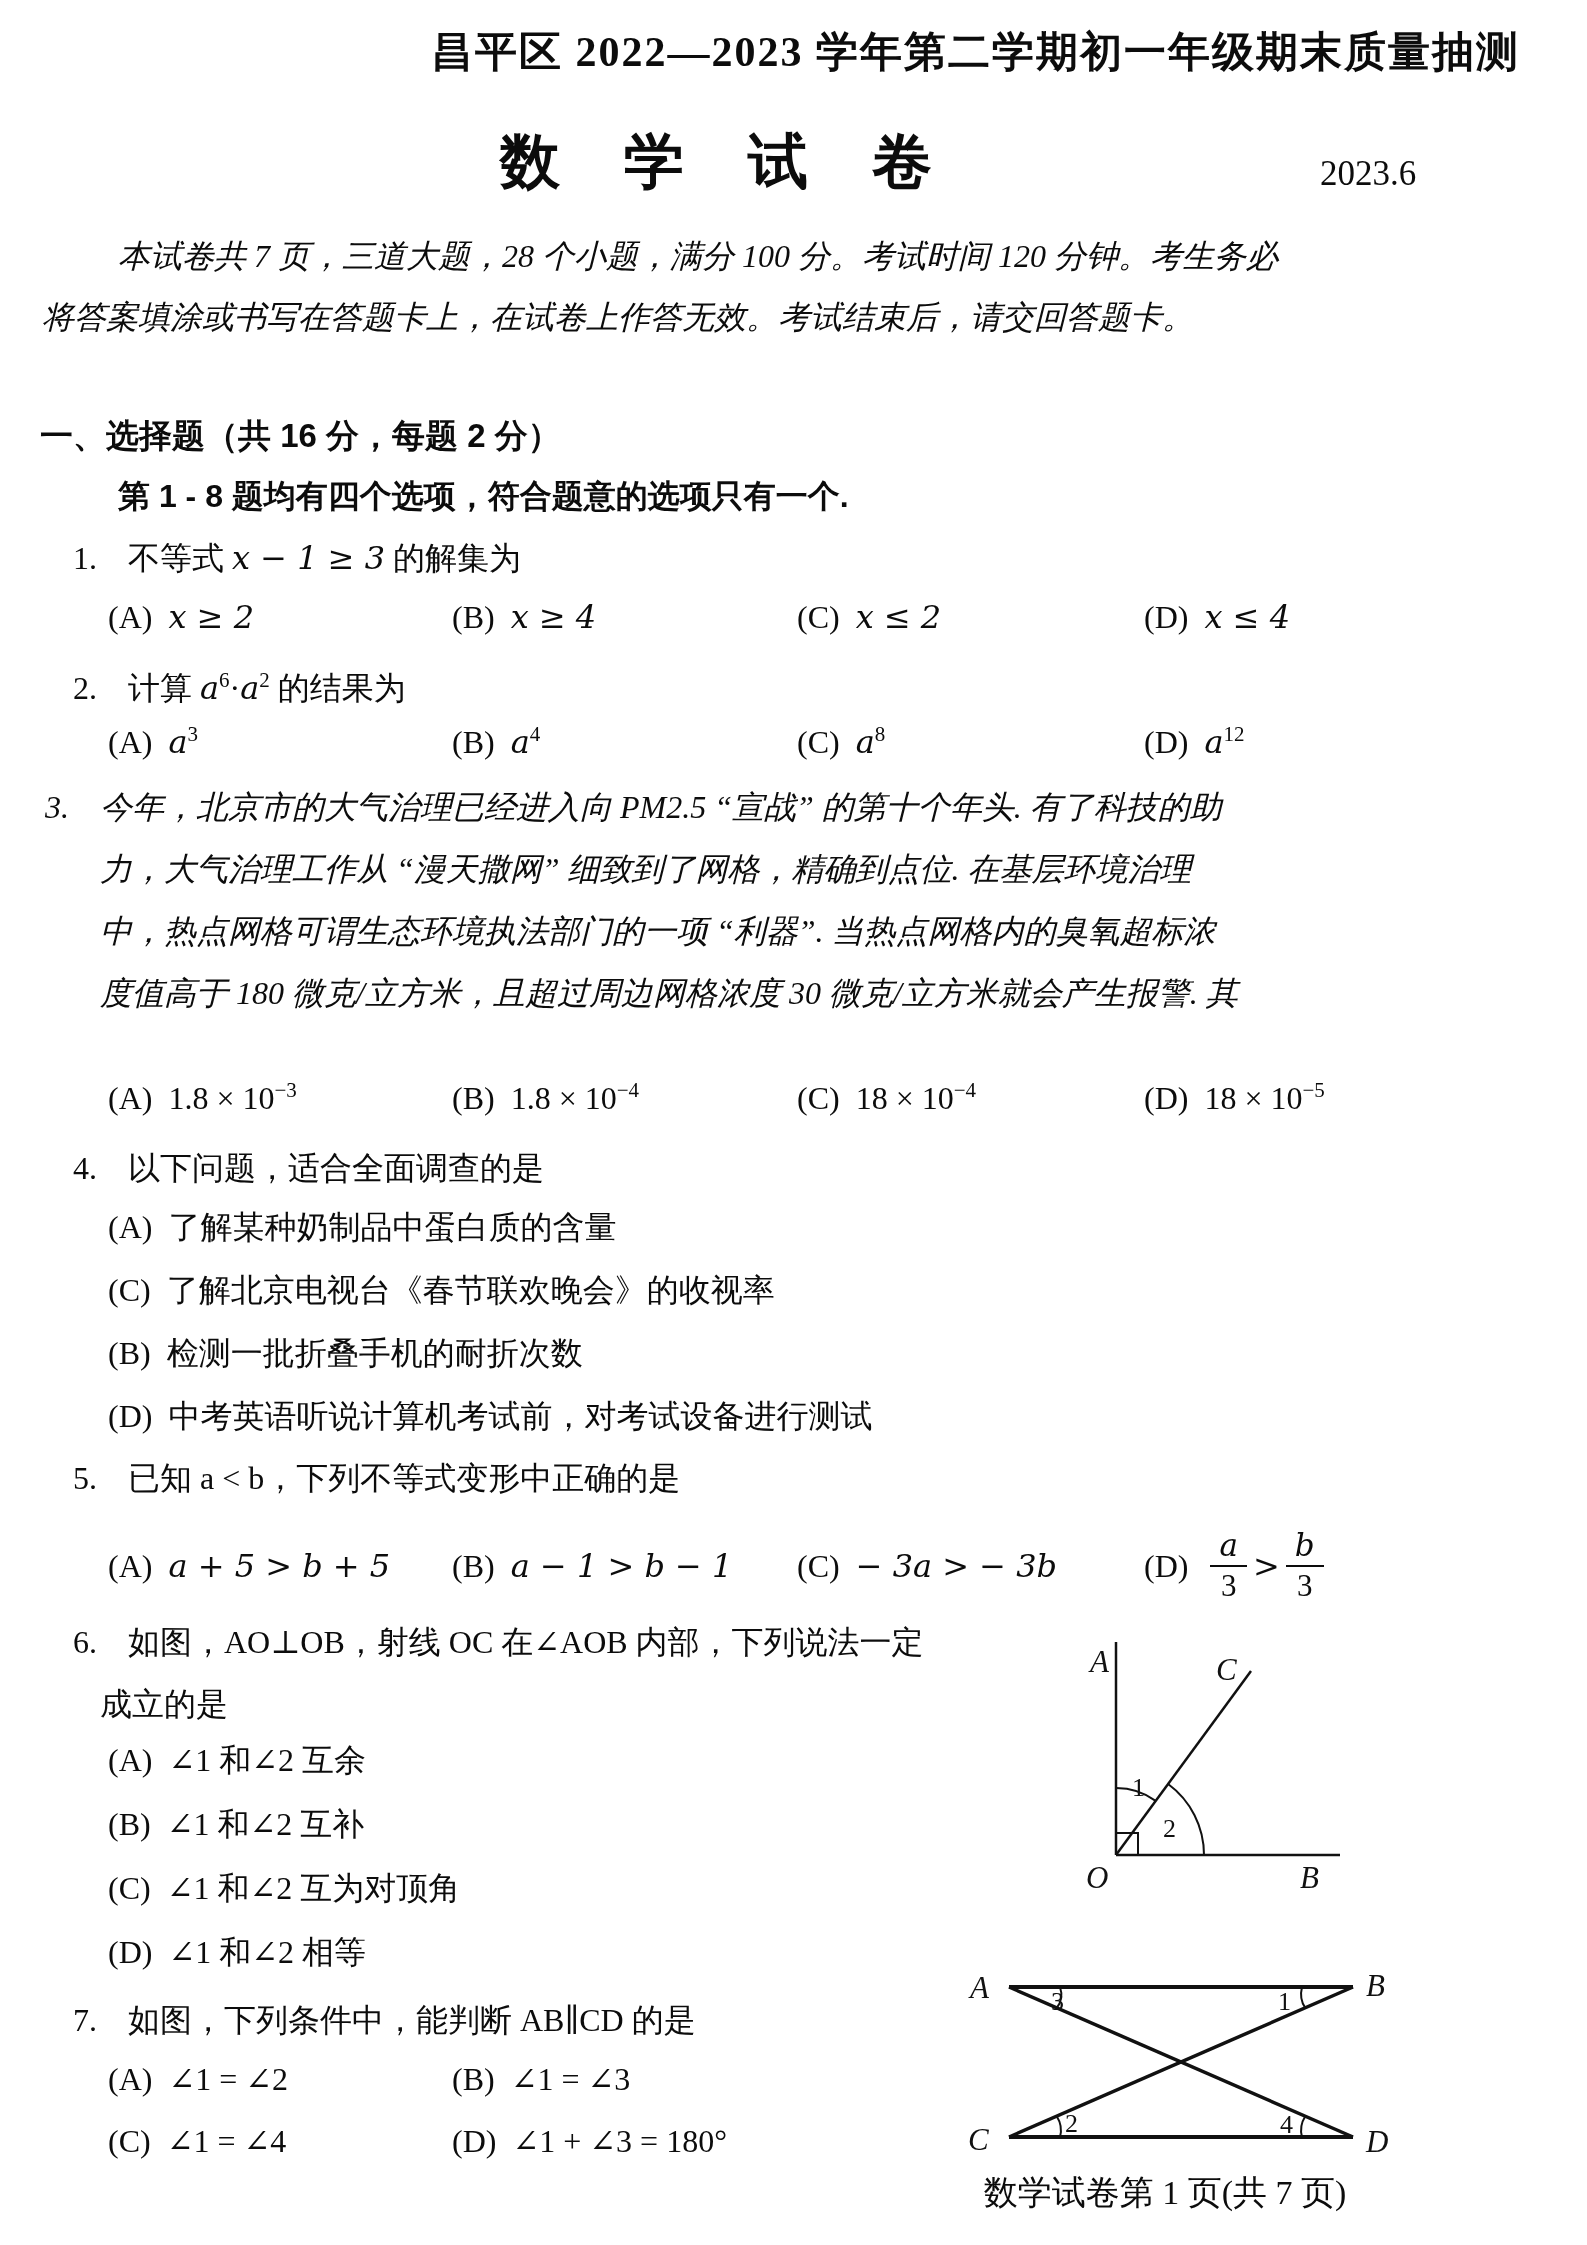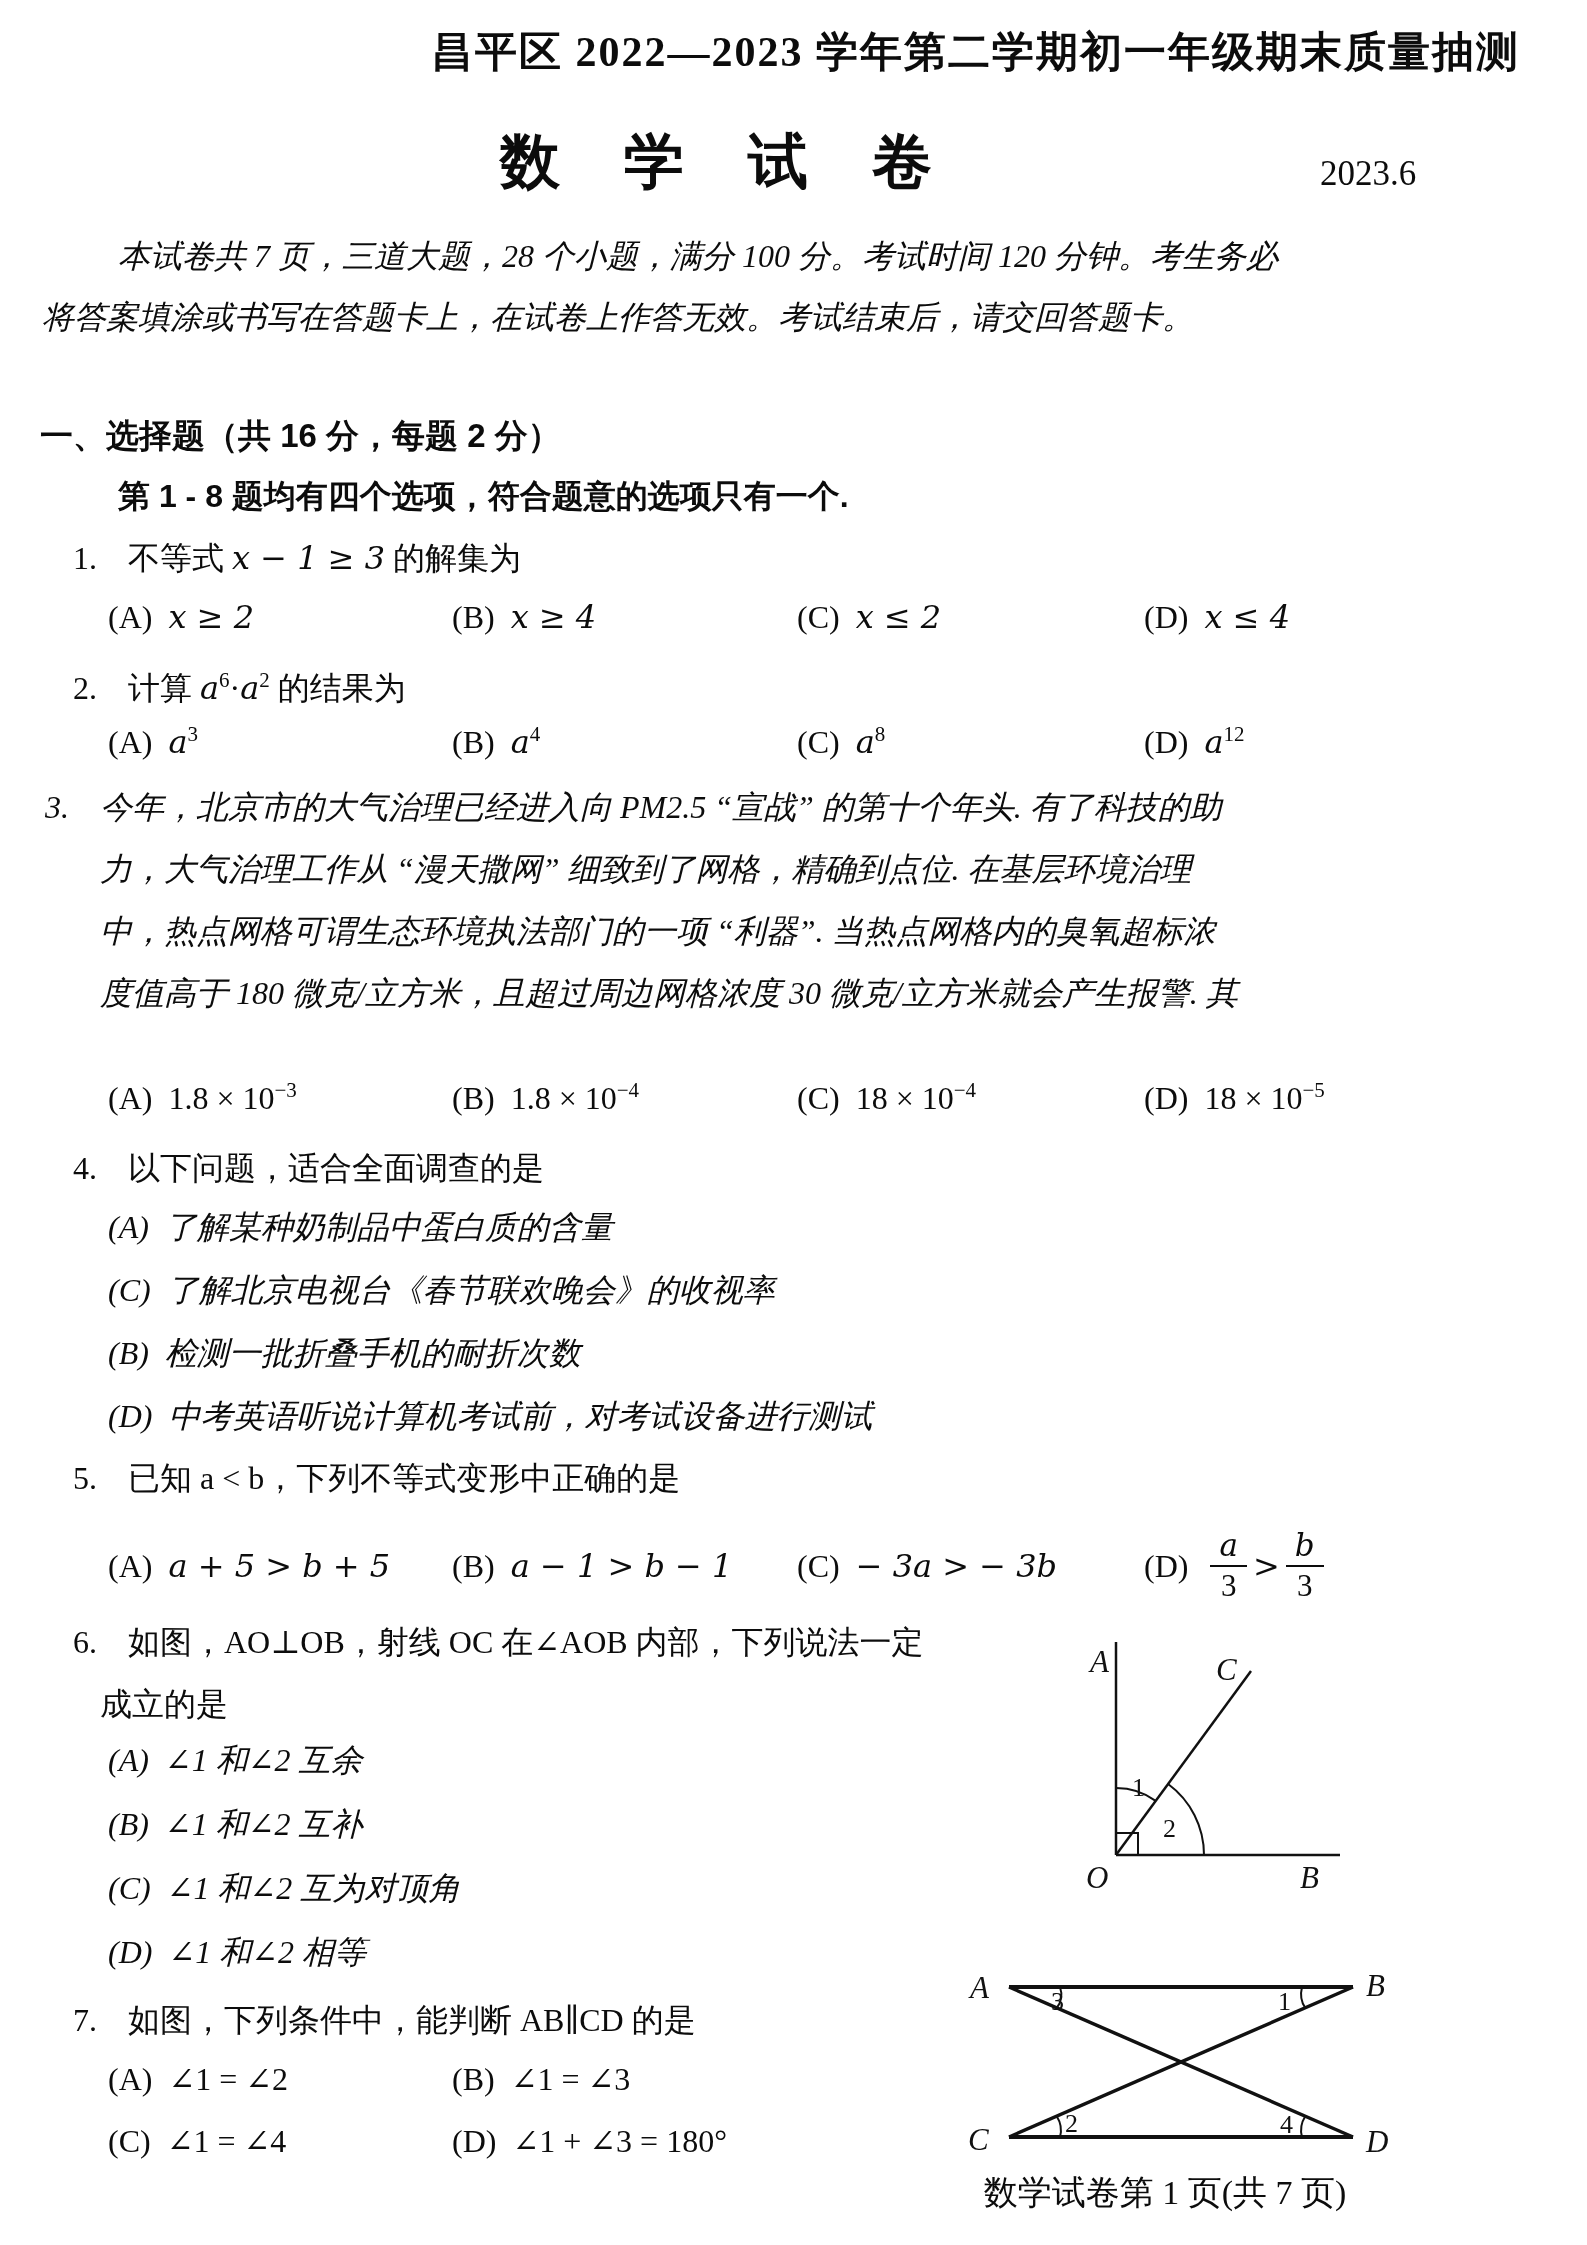--- a/index.html
+++ b/index.html
@@ -35,21 +35,21 @@
   .math{font-style:italic;font-family:"DejaVu Serif","DejaVu Sans",serif;}
   sup{font-size:21px;}
 
   
   .optrow{left:0;width:1275px;height:46px;}
   .optcell{position:absolute;top:0;white-space:nowrap;font-size:32px;}
   .c1{left:108px}.c2{left:452px}.c3{left:797px}.c4{left:1144px}
   .letter{margin-right:16px;}
 
   
-  .optlist{left:108px;font-size:32px;font-style:italic;}
+  .optlist{left:108px;font-size:32px;}
   .optlist .oline{white-space:nowrap;}
 
   
   #q3p{top:776px;left:45px;width:1460px;font-size:32px;line-height:62px;}
   #q3p .pline{white-space:nowrap;font-style:italic;}
   #q3p .cont{padding-left:55px;}
 
   
   #q5row{top:1518px;height:96px;}
   #q5row .optcell{height:96px;display:flex;align-items:center;}

